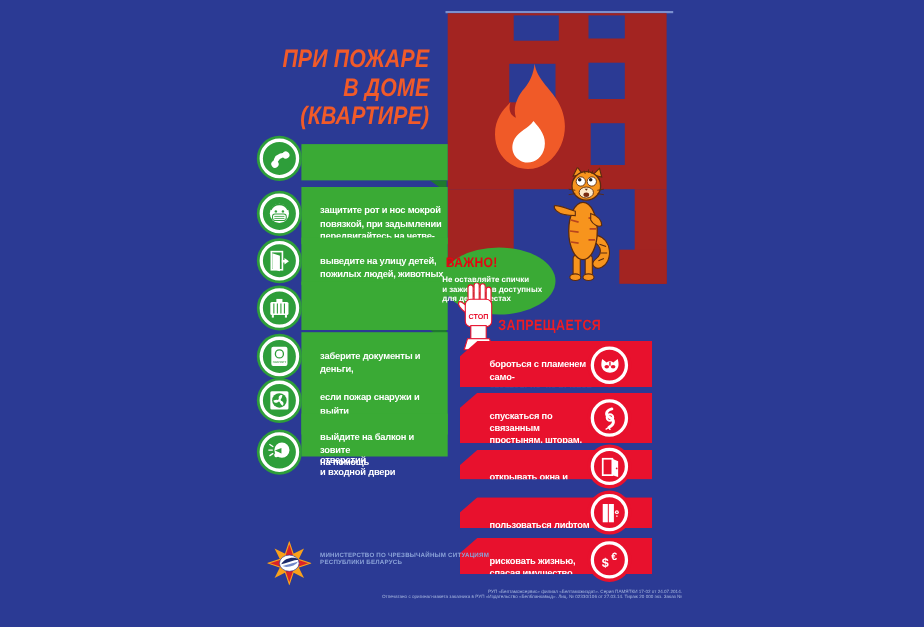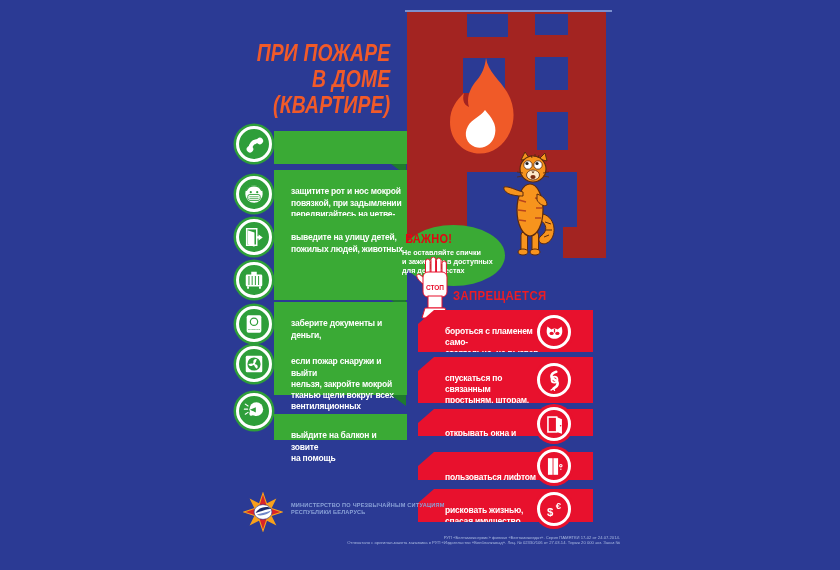--- a/index.html
+++ b/index.html
@@ -211,21 +211,21 @@
           <path d="M12 12 C10 8.5 12.5 5.8 15 6.8 C14.5 9.8 13.2 11.2 12 12 Z"></path>
           <path d="M12 12 C10 8.5 12.5 5.8 15 6.8 C14.5 9.8 13.2 11.2 12 12 Z" transform="rotate(120 12 12)"></path>
           <path d="M12 12 C10 8.5 12.5 5.8 15 6.8 C14.5 9.8 13.2 11.2 12 12 Z" transform="rotate(240 12 12)"></path>
           <circle cx="12" cy="12" r="1.4"></circle>
         </g>
       </svg>
     </div>
   </div>
 
   <div>
-    <div class="g-banner" style="top:414px;height:26px">
+    <div class="g-banner" style="top:376px;height:39px">
       <span>выйдите на балкон и зовите
 на помощь</span>
     </div>
     <div class="g-circle" style="top:393px">
       <svg width="22" height="22" viewBox="0 0 24 24">
         <circle cx="14.5" cy="10" r="7.5" fill="#fff"></circle>
         <polygon points="7.5,10.5 14,8 14,13.5" fill="#2e9e3a"></polygon>
         <rect x="7" y="13" width="5.5" height="4" rx="1.5" fill="#fff" transform="rotate(-15 9 15)"></rect>
         <g stroke="#fff" stroke-width="1.3" stroke-linecap="round">
           <line x1="2.5" y1="4.5" x2="5.5" y2="6.5"></line>

